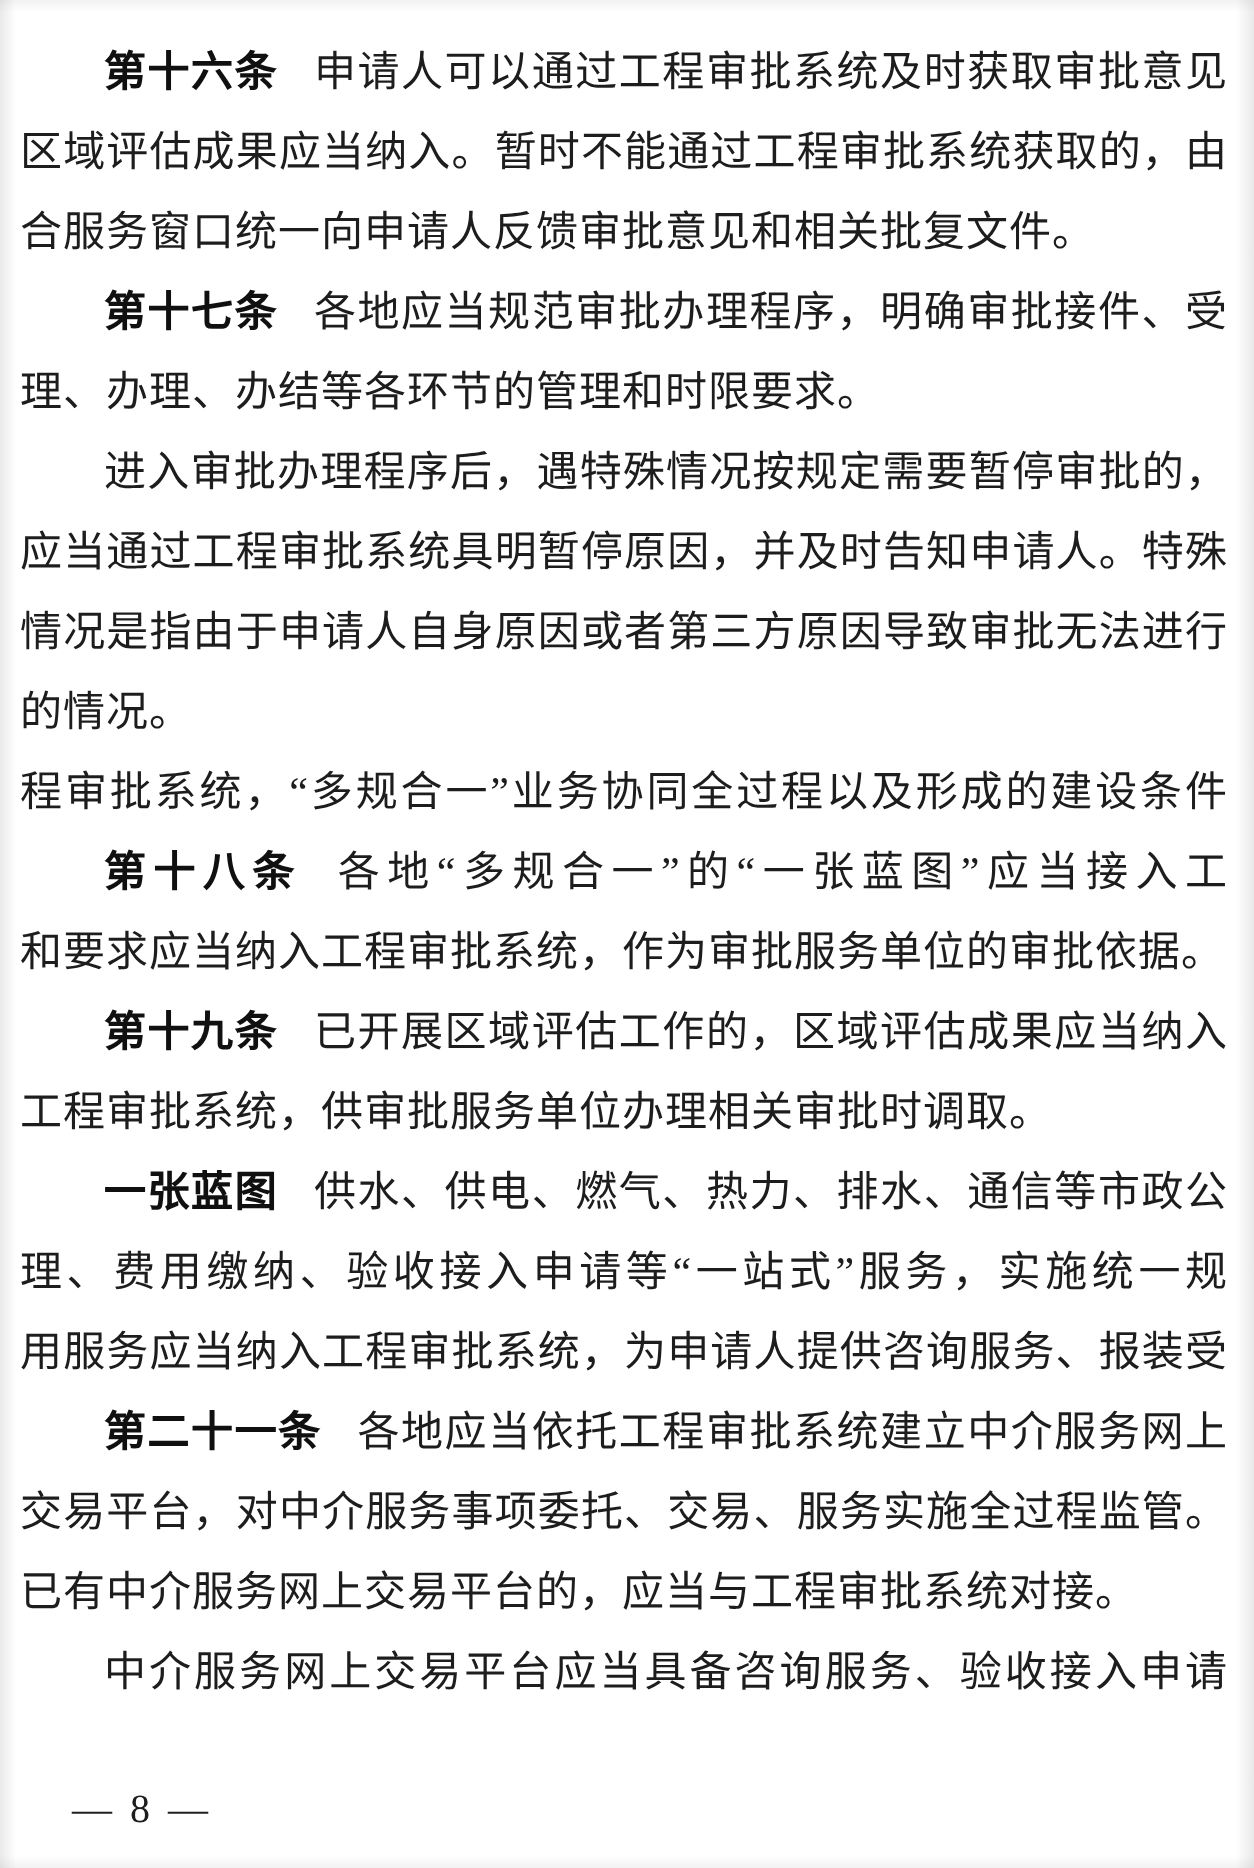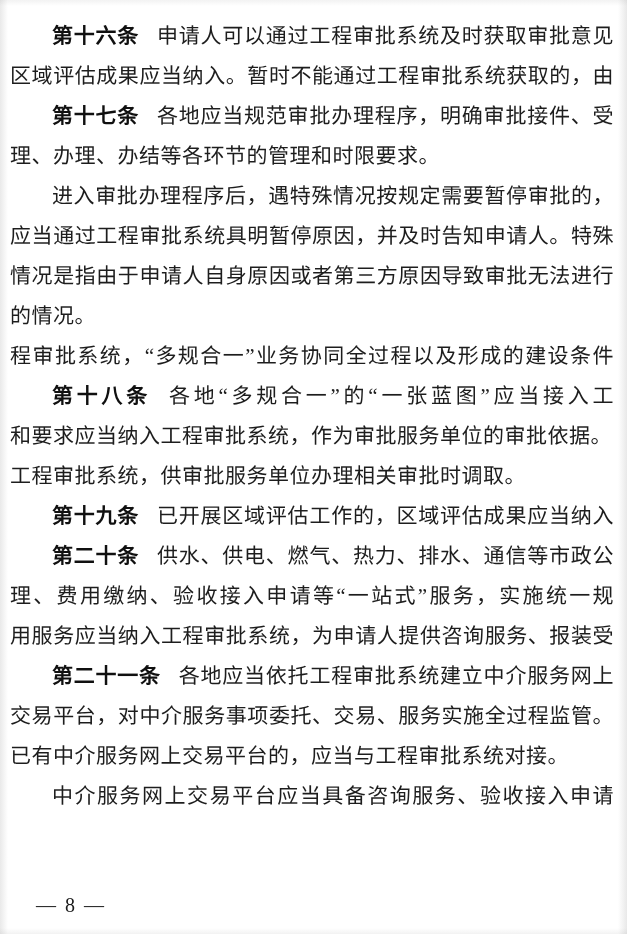--- a/index.html
+++ b/index.html
@@ -71,42 +71,43 @@
 <div class="page">
   <div class="edge edge-left"></div>
   <div class="edge edge-right"></div>
   <div class="edge edge-top"></div>
   <div class="edge edge-bottom"></div>
 
   <div class="content">
       <div class="para">
         <div class="line first"><span class="term">第十六条</span>申请人可以通过工程审批系统及时获取审批意见</div>
         <div class="line">区域评估成果应当纳入。暂时不能通过工程审批系统获取的，由综</div>
+        <div class="line lastline">合服务窗口统一向申请人反馈审批意见和相关批复文件。</div>
       </div>
       <div class="para">
         <div class="line first"><span class="term">第十七条</span>各地应当规范审批办理程序，明确审批接件、受</div>
         <div class="line lastline">理、办理、办结等各环节的管理和时限要求。</div>
       </div>
       <div class="para">
         <div class="line first">进入审批办理程序后，遇特殊情况按规定需要暂停审批的，</div>
         <div class="line">应当通过工程审批系统具明暂停原因，并及时告知申请人。特殊</div>
         <div class="line">情况是指由于申请人自身原因或者第三方原因导致审批无法进行</div>
         <div class="line lastline">的情况。</div>
       </div>
       <div class="para">
         <div class="line">程审批系统，“多规合一”业务协同全过程以及形成的建设条件</div>
         <div class="line first"><span class="term">第十八条</span>各地“多规合一”的“一张蓝图”应当接入工</div>
         <div class="line lastline">和要求应当纳入工程审批系统，作为审批服务单位的审批依据。</div>
       </div>
       <div class="para">
+        <div class="line first"><span class="term">第十九条</span>已开展区域评估工作的，区域评估成果应当纳入</div>
         <div class="line lastline">工程审批系统，供审批服务单位办理相关审批时调取。</div>
-        <div class="line first"><span class="term">第十九条</span>已开展区域评估工作的，区域评估成果应当纳入</div>
       </div>
       <div class="para">
-        <div class="line first"><span class="term">第二十条</span>供水、供电、燃气、热力、排水、通信等市政公</div>
+        <div class="line first"><span class="term">一张蓝图</span>供水、供电、燃气、热力、排水、通信等市政公</div>
         <div class="line">理、费用缴纳、验收接入申请等“一站式”服务，实施统一规</div>
         <div class="line">用服务应当纳入工程审批系统，为申请人提供咨询服务、报装受</div>
       </div>
       <div class="para">
         <div class="line first"><span class="term">第二十一条</span>各地应当依托工程审批系统建立中介服务网上</div>
         <div class="line">交易平台，对中介服务事项委托、交易、服务实施全过程监管。</div>
         <div class="line lastline">已有中介服务网上交易平台的，应当与工程审批系统对接。</div>
       </div>
       <div class="para">
         <div class="line first">中介服务网上交易平台应当具备咨询服务、验收接入申请等、</div>

